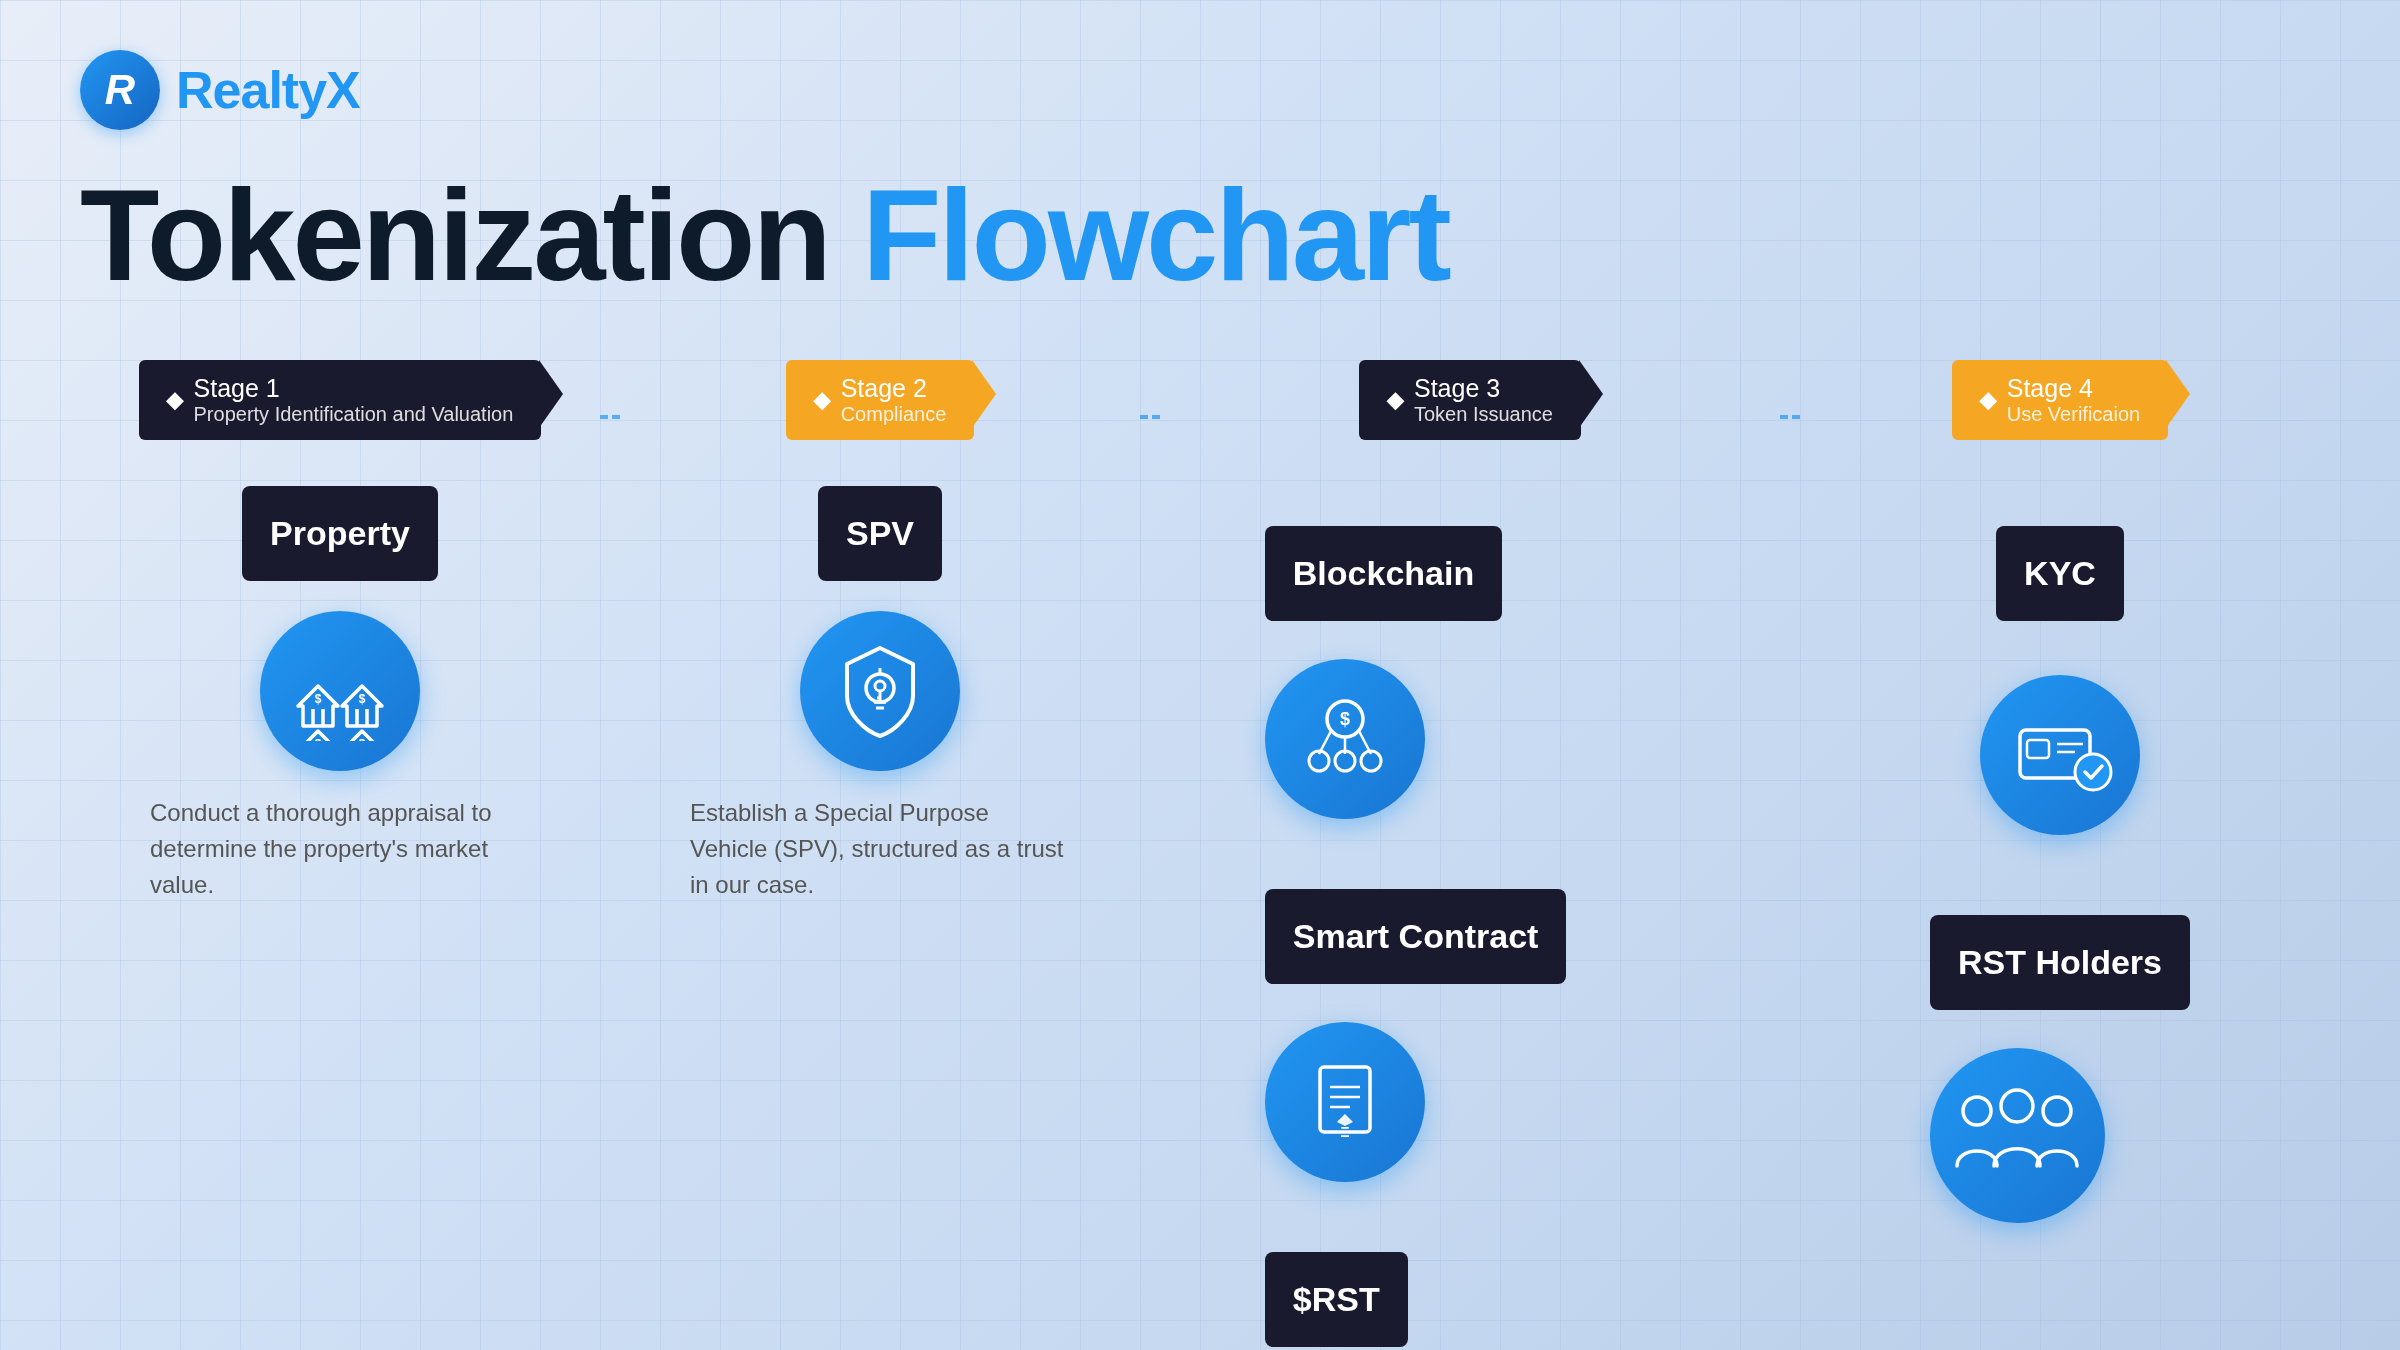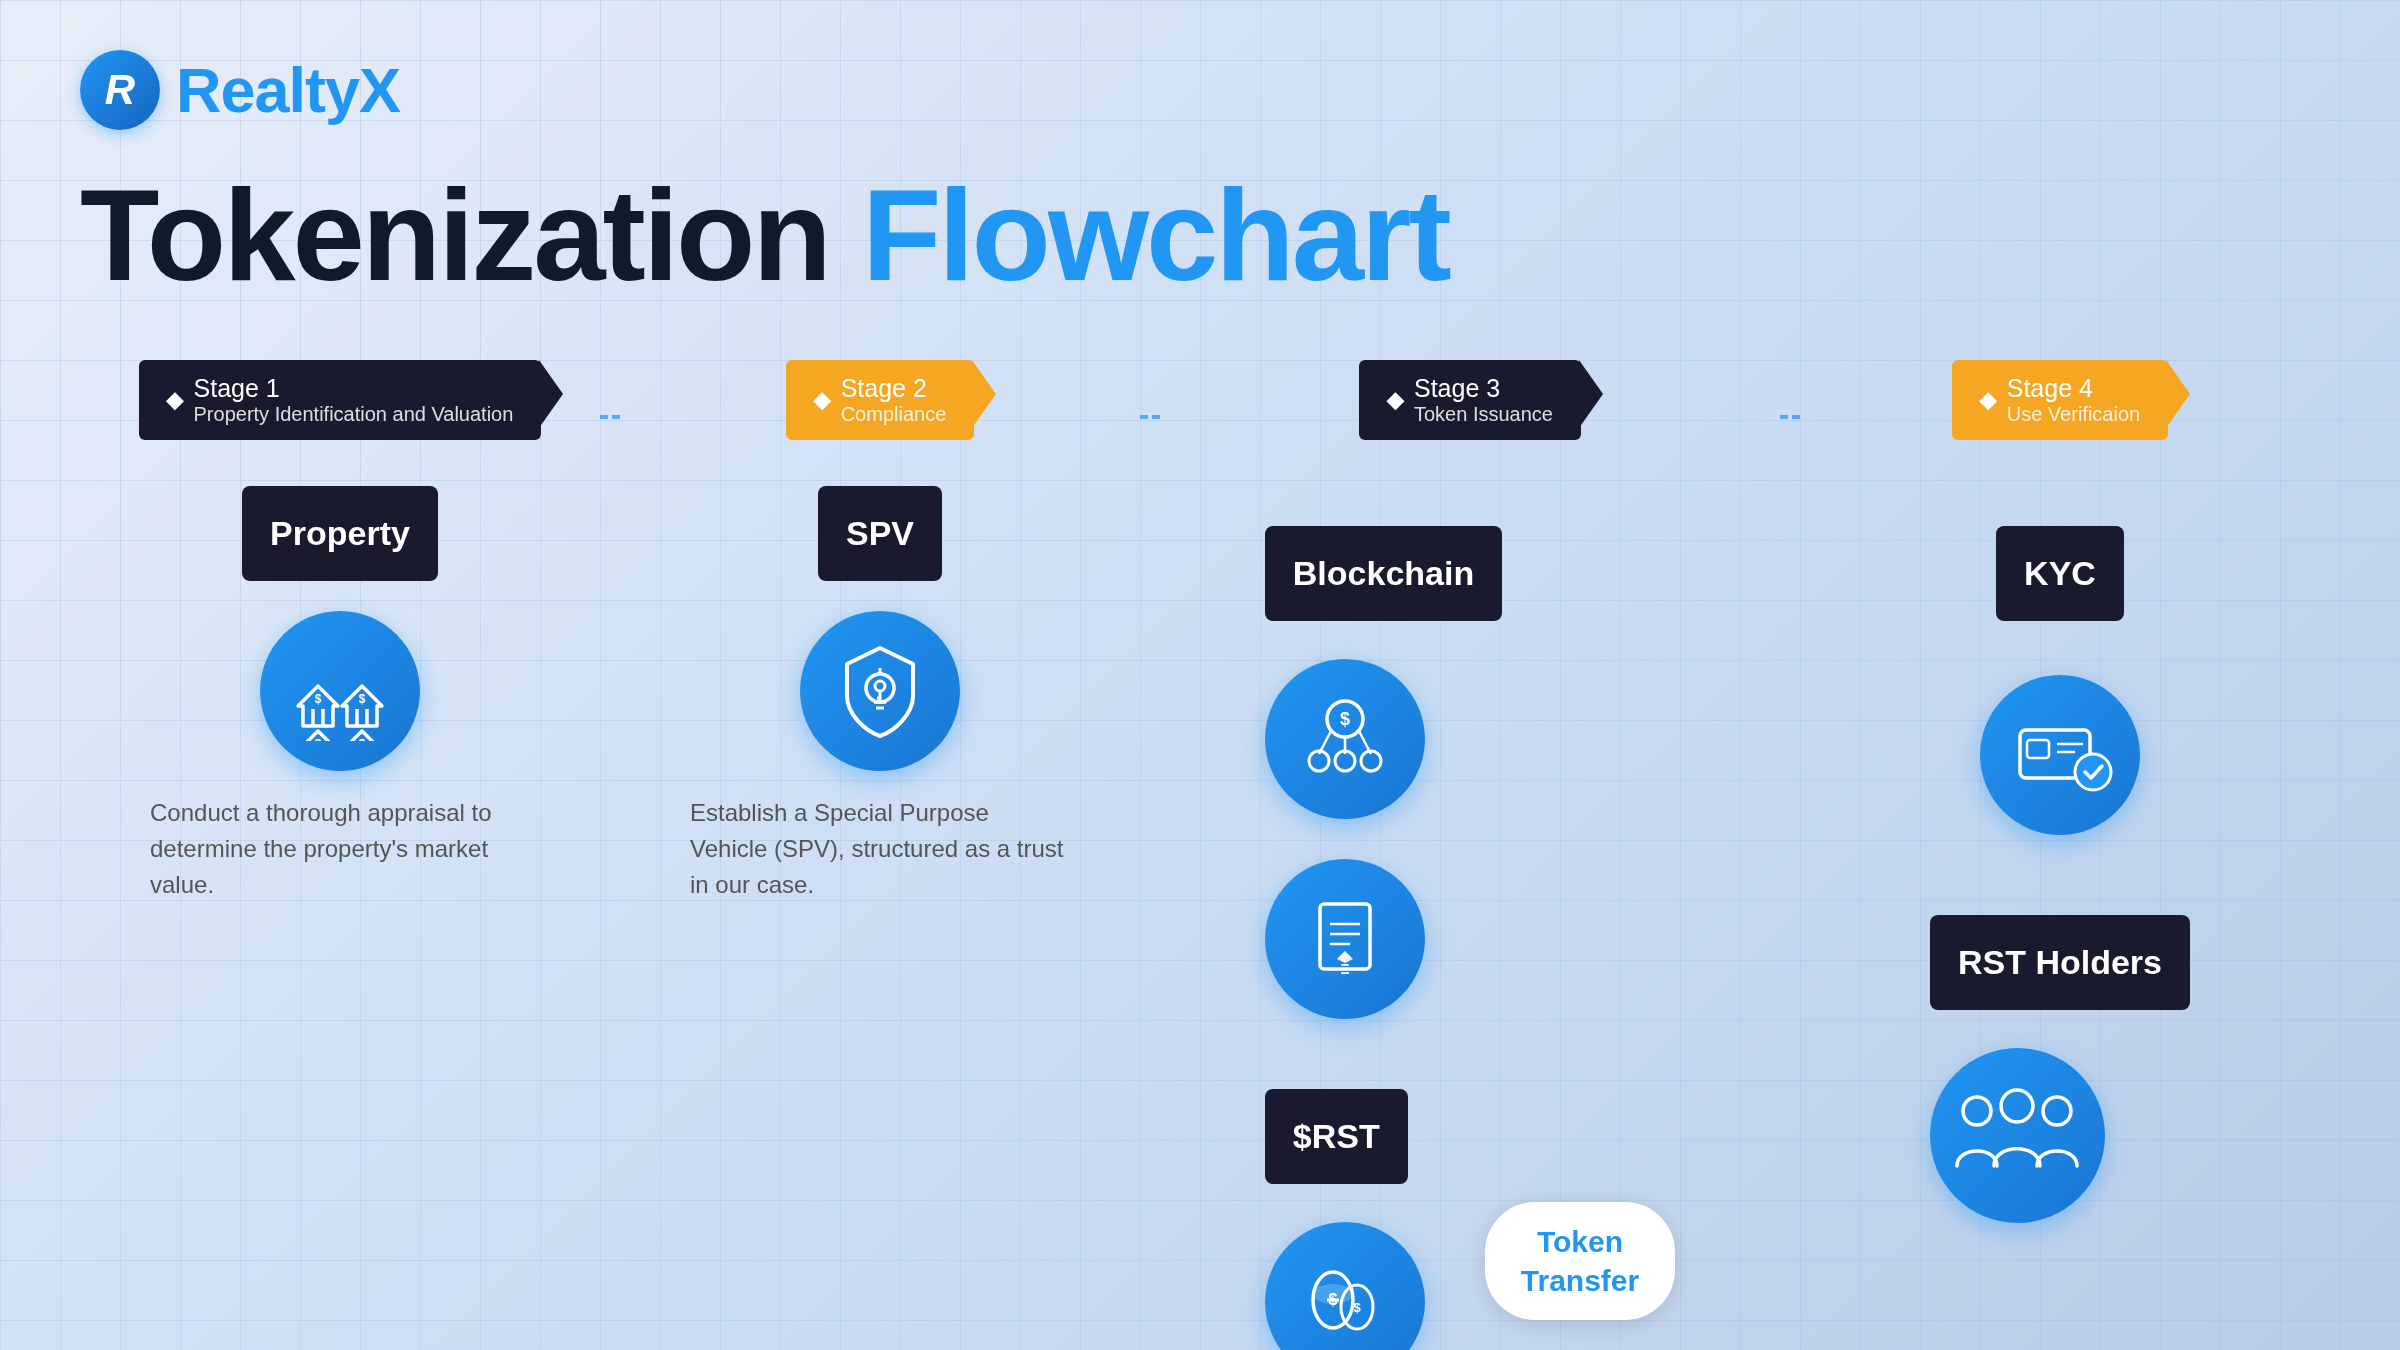--- a/index.html
+++ b/index.html
@@ -45,21 +45,21 @@
       display: flex;
       align-items: center;
       justify-content: center;
       color: white;
       font-size: 42px;
       font-weight: 900;
       font-style: italic;
       box-shadow: 0 4px 15px rgba(33,150,243,0.4);
     }
     .logo-text {
-      font-size: 63px;
+      font-size: 52px;
       font-weight: 900;
       color: #1a1a2e;
       letter-spacing: -1px;
     }
     .logo-text span {
       color: #2196F3;
     }
 
     
     .main-title {
@@ -337,20 +337,21 @@
                 <circle cx="24" cy="72" r="10" fill="none" stroke="white" stroke-width="3"></circle>
                 <circle cx="50" cy="72" r="10" fill="none" stroke="white" stroke-width="3"></circle>
                 <circle cx="76" cy="72" r="10" fill="none" stroke="white" stroke-width="3"></circle>
               </svg>
             </div>
           </div>
         </div>
 
         <div class="stage3-row" style="margin-top: 10px;">
           <div style="display:flex; flex-direction:column; align-items:flex-start; gap:8px;">
+            <div class="node-label">Smart Contract</div>
             <div class="blue-circle">
               <svg width="100" height="100" viewBox="0 0 100 100" fill="none">
 
                 <rect x="25" y="15" width="50" height="65" rx="4" fill="none" stroke="white" stroke-width="3.5"></rect>
                 <line x1="35" y1="35" x2="65" y2="35" stroke="white" stroke-width="2.5"></line>
                 <line x1="35" y1="45" x2="65" y2="45" stroke="white" stroke-width="2.5"></line>
                 <line x1="35" y1="55" x2="55" y2="55" stroke="white" stroke-width="2.5"></line>
 
                 <polygon points="50,62 42,70 50,74 58,70" fill="white" opacity="0.9"></polygon>
                 <polygon points="50,62 42,70 50,67" fill="white" opacity="0.5"></polygon>

